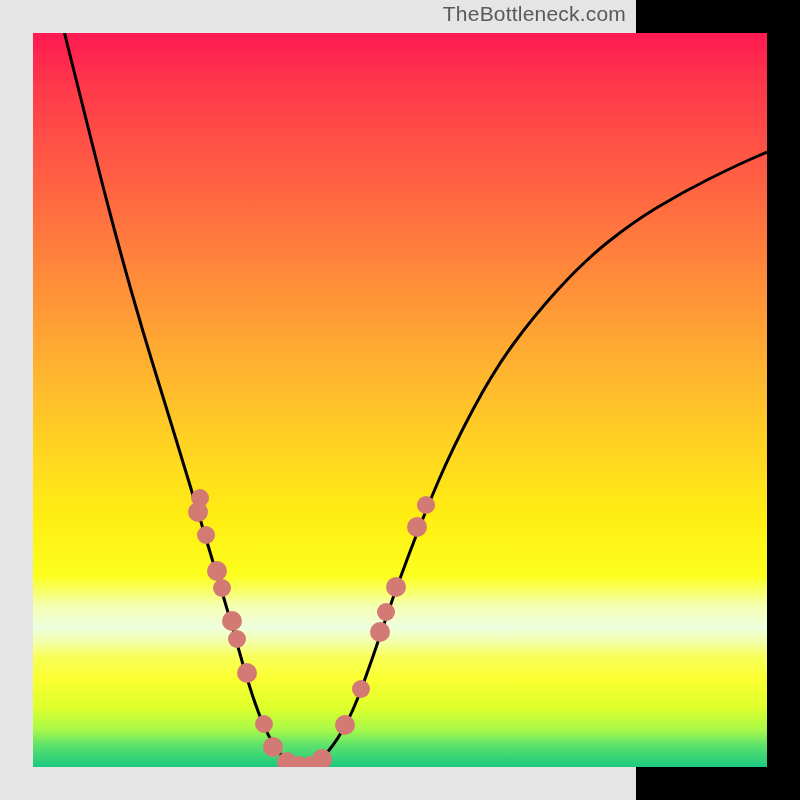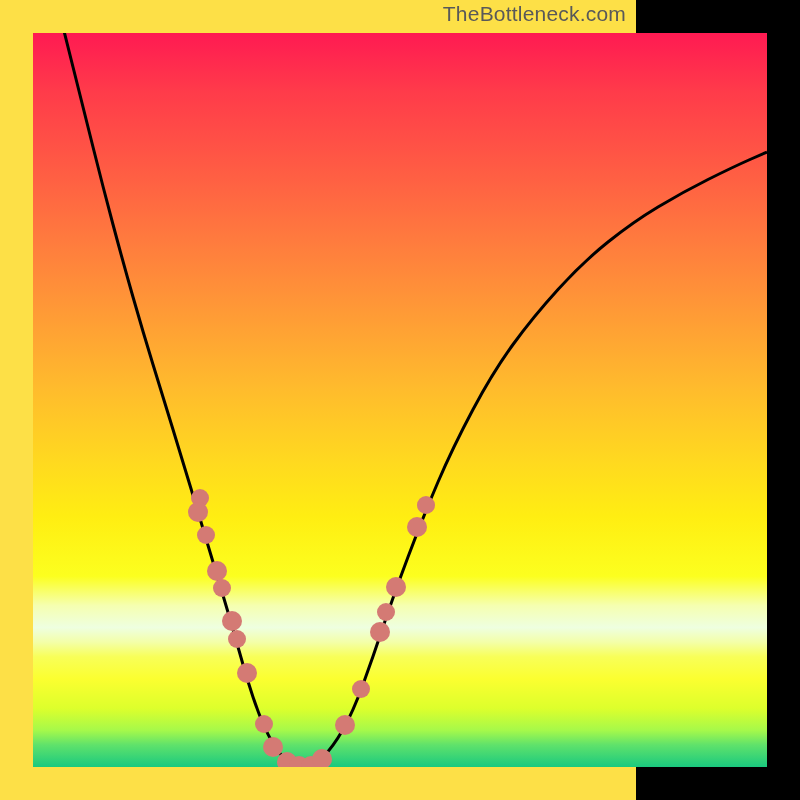--- a/index.html
+++ b/index.html
@@ -10,21 +10,21 @@
     background: #000;
     overflow: hidden;
     font-family: Arial, Helvetica, sans-serif;
   }
   .frame {
     position: absolute;
     top: 0;
     left: 0;
     width: 636px;
     height: 800px;
-    background: #fde047;
+    background: #e5e5e5;
   }
   .plot-area {
     position: absolute;
     top: 33px;
     left: 33px;
     width: 734px;
     height: 734px;
     background: linear-gradient(
       to bottom,
       #ff1a52 0%,

